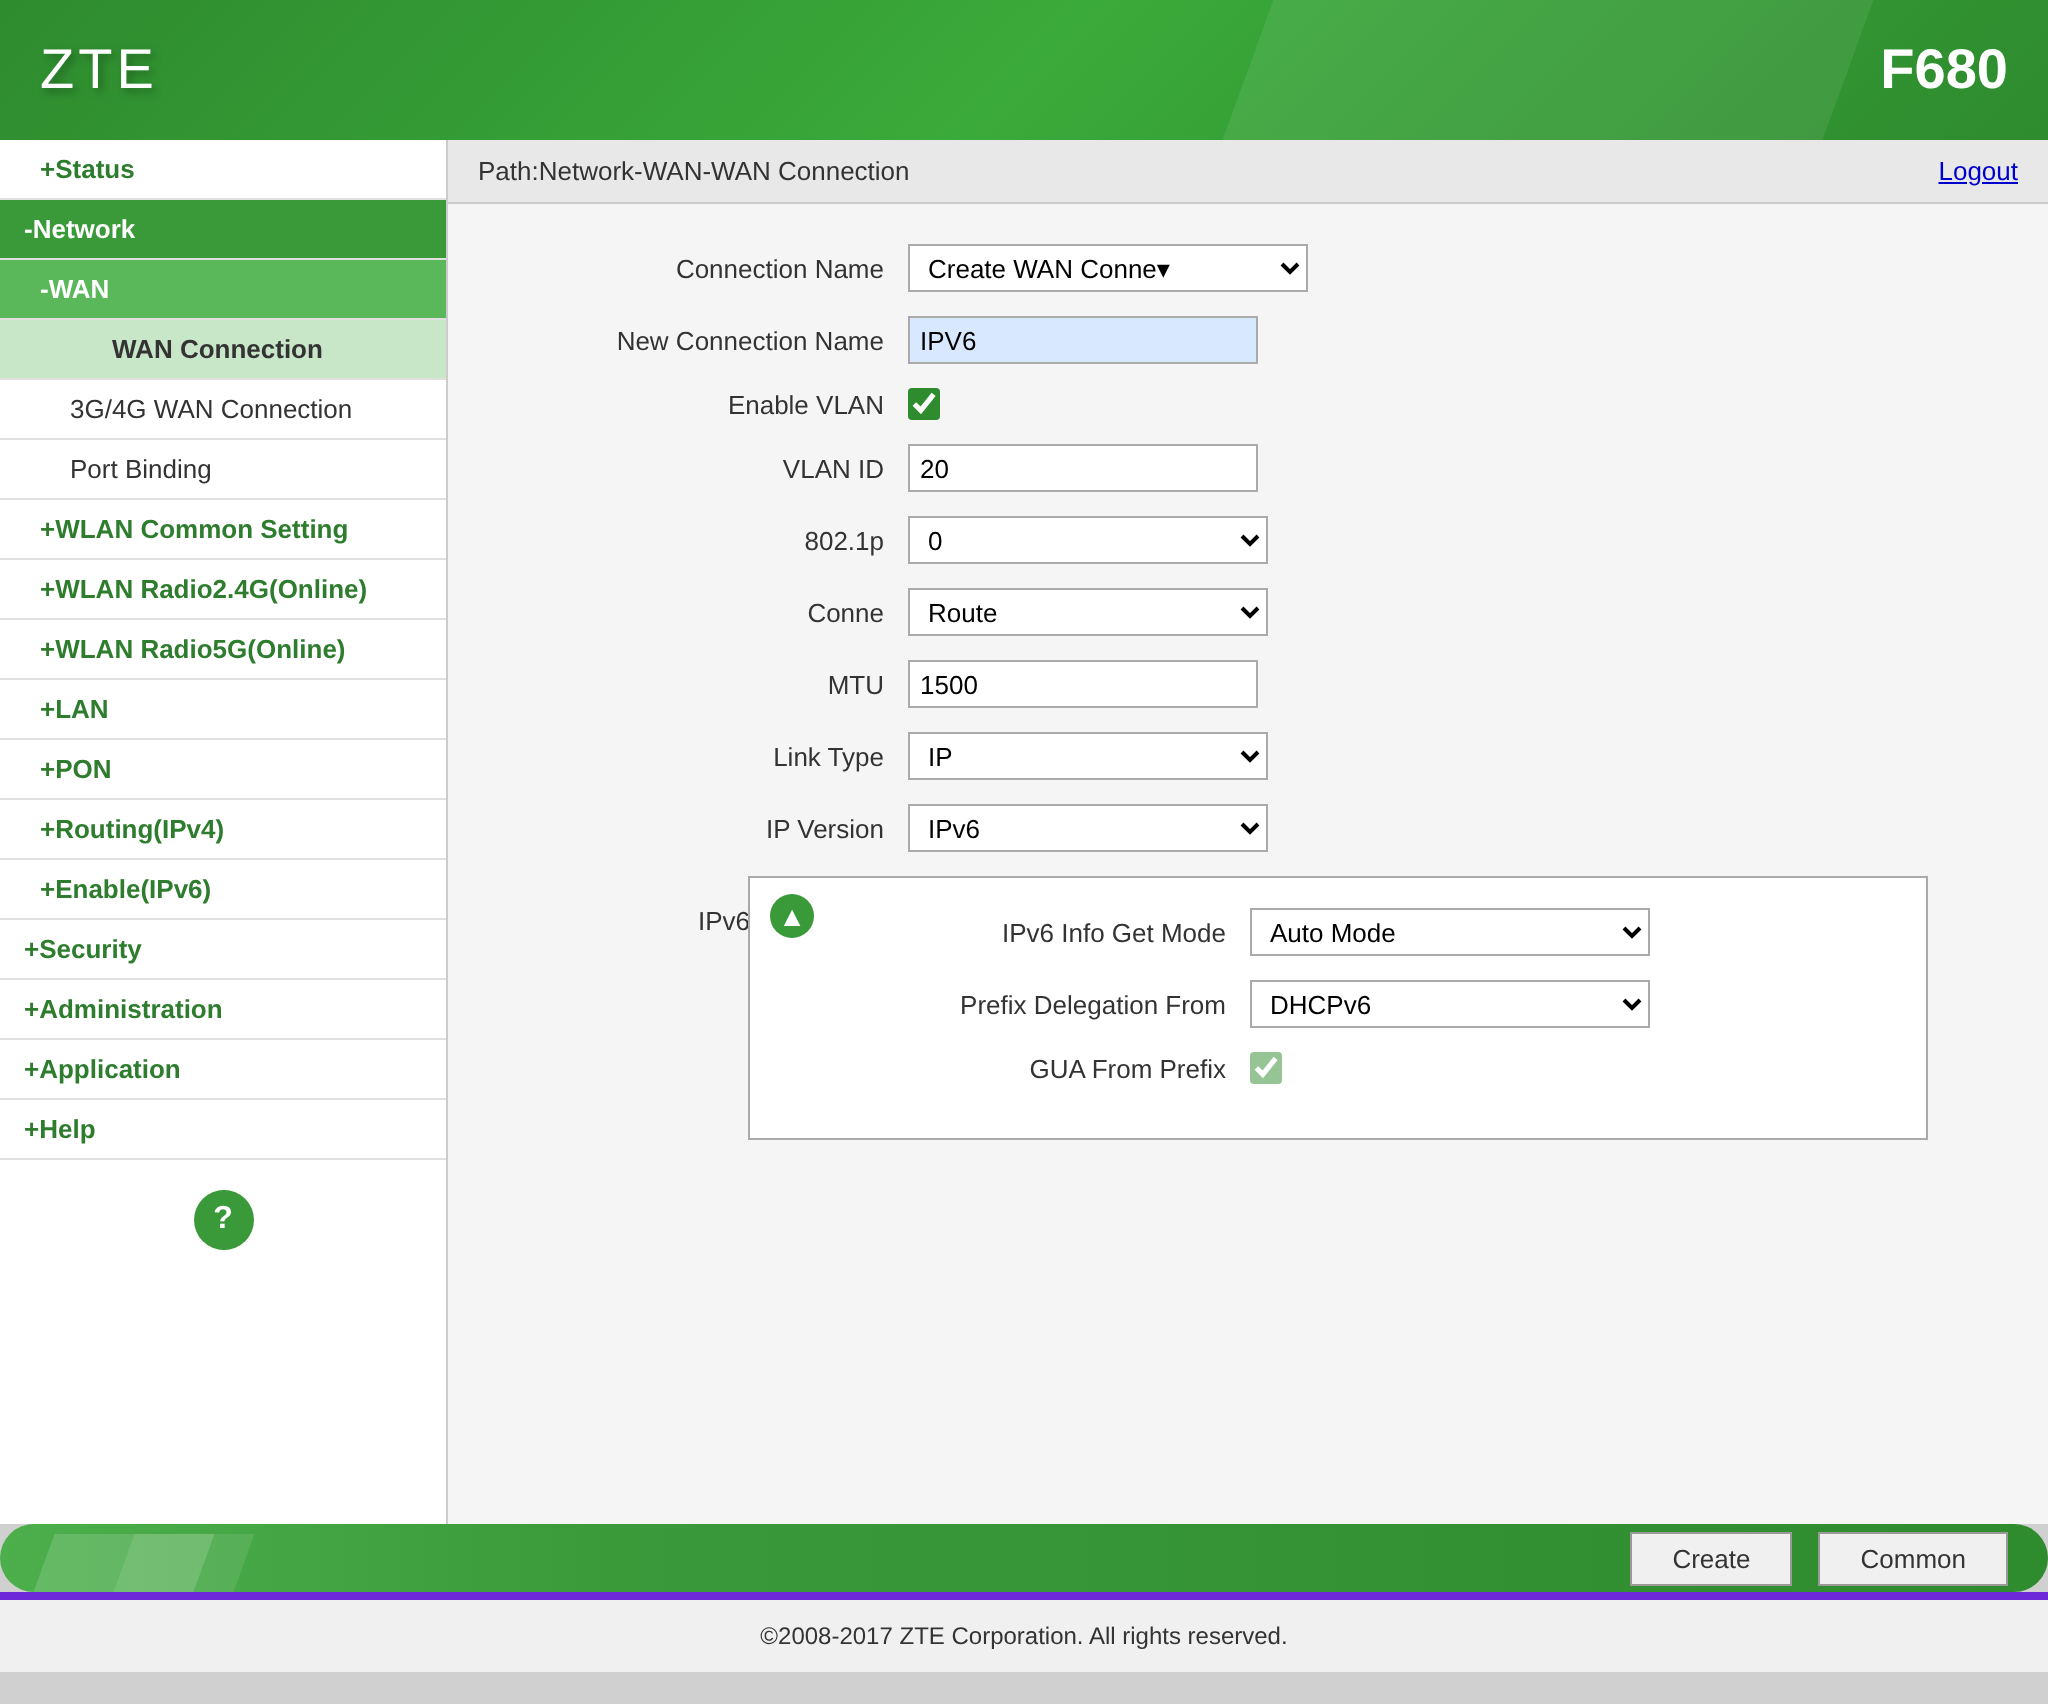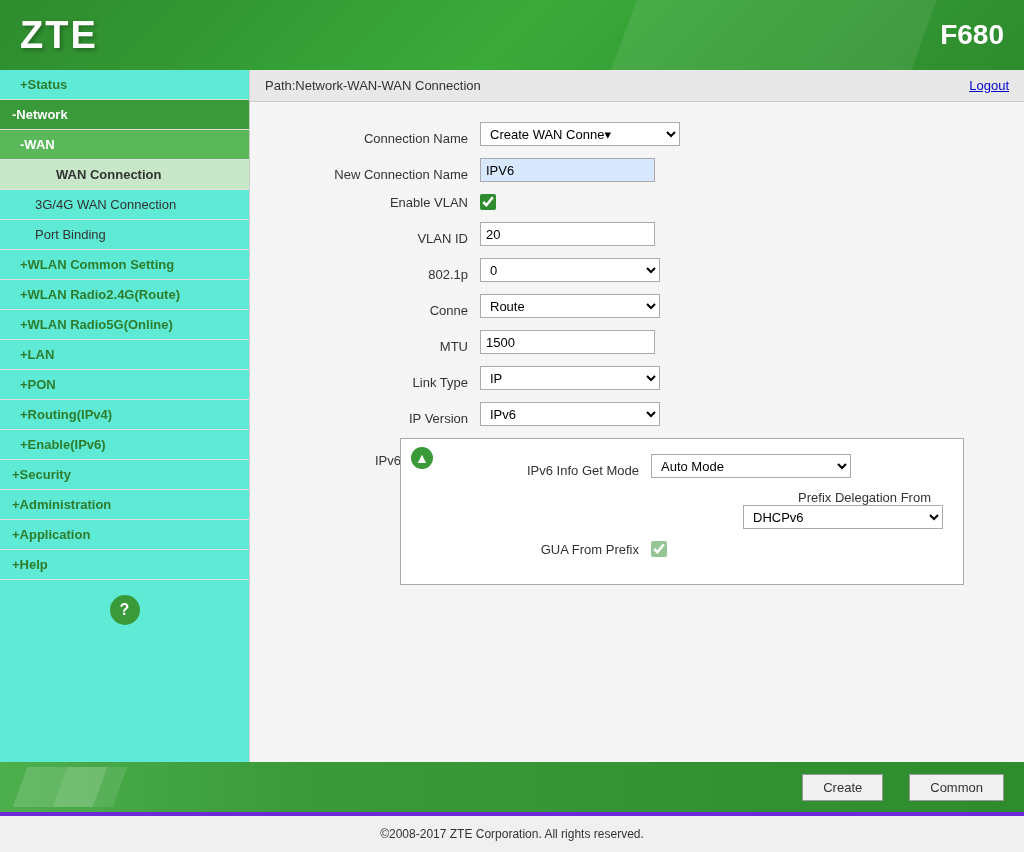--- a/index.html
+++ b/index.html
@@ -21,42 +21,42 @@
       position: absolute;
       right: 100px;
       top: 0;
       width: 300px;
       height: 100%;
       background: rgba(255,255,255,0.08);
       transform: skewX(-20deg);
     }
     .header-logo {
       color: white;
-      font-size: 38px;
-      font-weight: bold;
+      font-size: 28px;
+      font-weight: normal;
       letter-spacing: 2px;
       text-shadow: 2px 2px 4px rgba(0,0,0,0.3);
     }
     .header-model {
       color: white;
       font-size: 28px;
       font-weight: bold;
       z-index: 1;
     }
 
     
     .main-container {
       display: flex;
       height: calc(852px - 70px - 50px - 40px);
     }
 
     
     .sidebar {
-      width: 250px;
-      background: #5eead4;
+      width: 224px;
+      background: #ffffff;
       border-right: 1px solid #ccc;
       overflow-y: auto;
       flex-shrink: 0;
     }
     .sidebar-item {
       padding: 7px 12px;
       cursor: pointer;
       border-bottom: 1px solid #e0e0e0;
       color: #333;
     }
@@ -102,21 +102,21 @@
     .logout-link { color: #0000cc; text-decoration: underline; cursor: pointer; }
 
     .form-area {
       flex: 1;
       padding: 20px 30px;
       overflow-y: auto;
     }
 
     .form-row {
       display: flex;
-      align-items: flex-end;
+      align-items: center;
       margin-bottom: 12px;
     }
     .form-label {
       text-align: right;
       width: 200px;
       padding-right: 12px;
       color: #333;
       font-size: 13px;
       flex-shrink: 0;
     }
@@ -167,29 +167,30 @@
       display: flex;
       align-items: center;
       justify-content: center;
       color: white;
       cursor: pointer;
       font-size: 14px;
     }
 
     
     .footer-bar {
-      height: 50px;
+      height: 34px;
       background: linear-gradient(90deg, #4caf4c 0%, #3a9a3a 30%, #2e8b2e 100%);
       display: flex;
       align-items: center;
       justify-content: flex-end;
       padding: 0 20px;
-      gap: 26px;
+      gap: 13px;
       position: relative;
       overflow: hidden;
+      border-radius: 20px;
     }
     .footer-bar::before {
       content: '';
       position: absolute;
       left: 20px;
       top: 5px;
       width: 80px;
       height: 40px;
       background: rgba(255,255,255,0.15);
       transform: skewX(-20deg);
@@ -237,21 +238,21 @@
 
   <div class="sidebar">
 
     <div class="sidebar-item sub1 level1 green-text">+Status</div>
     <div class="sidebar-item level1 active-parent">-Network</div>
     <div class="sidebar-item sub1 active-child">-WAN</div>
     <div class="sidebar-item sub2-selected">WAN Connection</div>
     <div class="sidebar-item sub2">3G/4G WAN Connection</div>
     <div class="sidebar-item sub2">Port Binding</div>
     <div class="sidebar-item sub1 level1 green-text">+WLAN Common Setting</div>
-    <div class="sidebar-item sub1 level1 green-text">+WLAN Radio2.4G(Route)</div>
+    <div class="sidebar-item sub1 level1 green-text">+WLAN Radio2.4G(Online)</div>
     <div class="sidebar-item sub1 level1 green-text">+WLAN Radio5G(Online)</div>
     <div class="sidebar-item sub1 level1 green-text">+LAN</div>
     <div class="sidebar-item sub1 level1 green-text">+PON</div>
     <div class="sidebar-item sub1 level1 green-text">+Routing(IPv4)</div>
     <div class="sidebar-item sub1 level1 green-text">+Enable(IPv6)</div>
     <div class="sidebar-item level1 green-text">+Security</div>
     <div class="sidebar-item level1 green-text">+Administration</div>
     <div class="sidebar-item level1 green-text">+Application</div>
     <div class="sidebar-item level1 green-text">+Help</div>
 
@@ -335,21 +336,21 @@
           <div class="ipv6-collapse-btn">▲</div>
 
           <div class="form-row" style="padding-left: 30px;">
             <span class="form-label">IPv6 Info Get Mode</span>
             <select class="form-control form-control-select-wide">
               <option>Auto Mode</option>
               <option>Manual Mode</option>
             </select>
           </div>
 
-          <div class="form-row" style="padding-left: 30px; flex-direction: column;">
+          <div class="form-row" style="padding-left: 30px;">
             <span class="form-label">Prefix Delegation From</span>
             <select class="form-control form-control-select-wide">
               <option>DHCPv6</option>
             </select>
           </div>
 
           <div class="form-row" style="padding-left: 30px;">
             <span class="form-label">GUA From Prefix</span>
             <input type="checkbox" checked="" style="opacity: 0.5;">
           </div>

